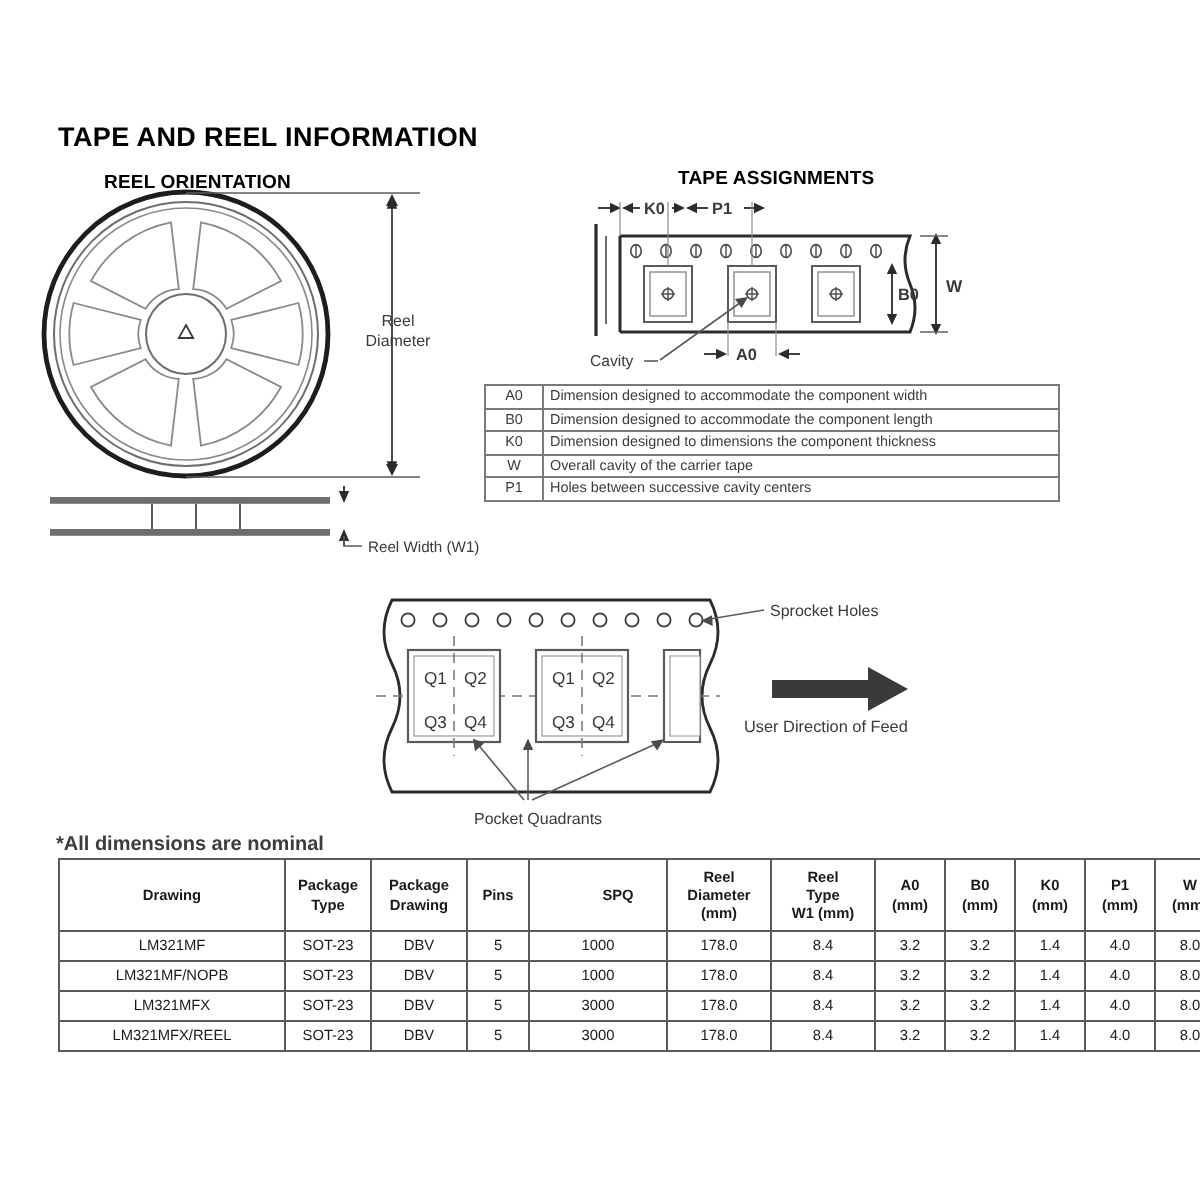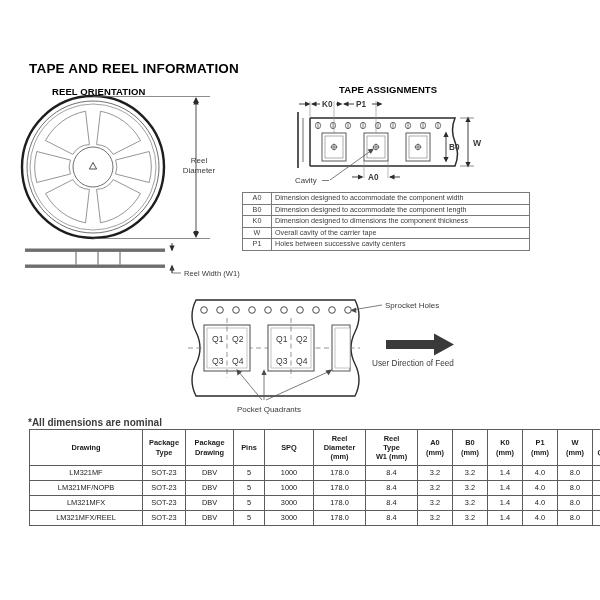--- a/index.html
+++ b/index.html
@@ -103,21 +103,21 @@
     line-height: 9.2px;
   }
   #data-table tbody td {
     height: 14px;
     line-height: 14px;
   }
   #data-table .c-device { width: 112px; }
   #data-table .c-pkgtype { width: 42px; }
   #data-table .c-pkgdraw { width: 47px; }
   #data-table .c-pins { width: 30px; }
-  #data-table .c-spq { width: 48px; }
+  #data-table .c-spq { width: 48px; padding-left: 20px; }
   #data-table .c-reeldia { width: 51px; }
   #data-table .c-reelw { width: 51px; }
   #data-table .c-a0 { width: 34px; }
   #data-table .c-b0 { width: 34px; }
   #data-table .c-k0 { width: 34px; }
   #data-table .c-p1 { width: 34px; }
   #data-table .c-w { width: 34px; }
   #data-table .c-pin1 { width: 42px; }
 </style>
 </head>

